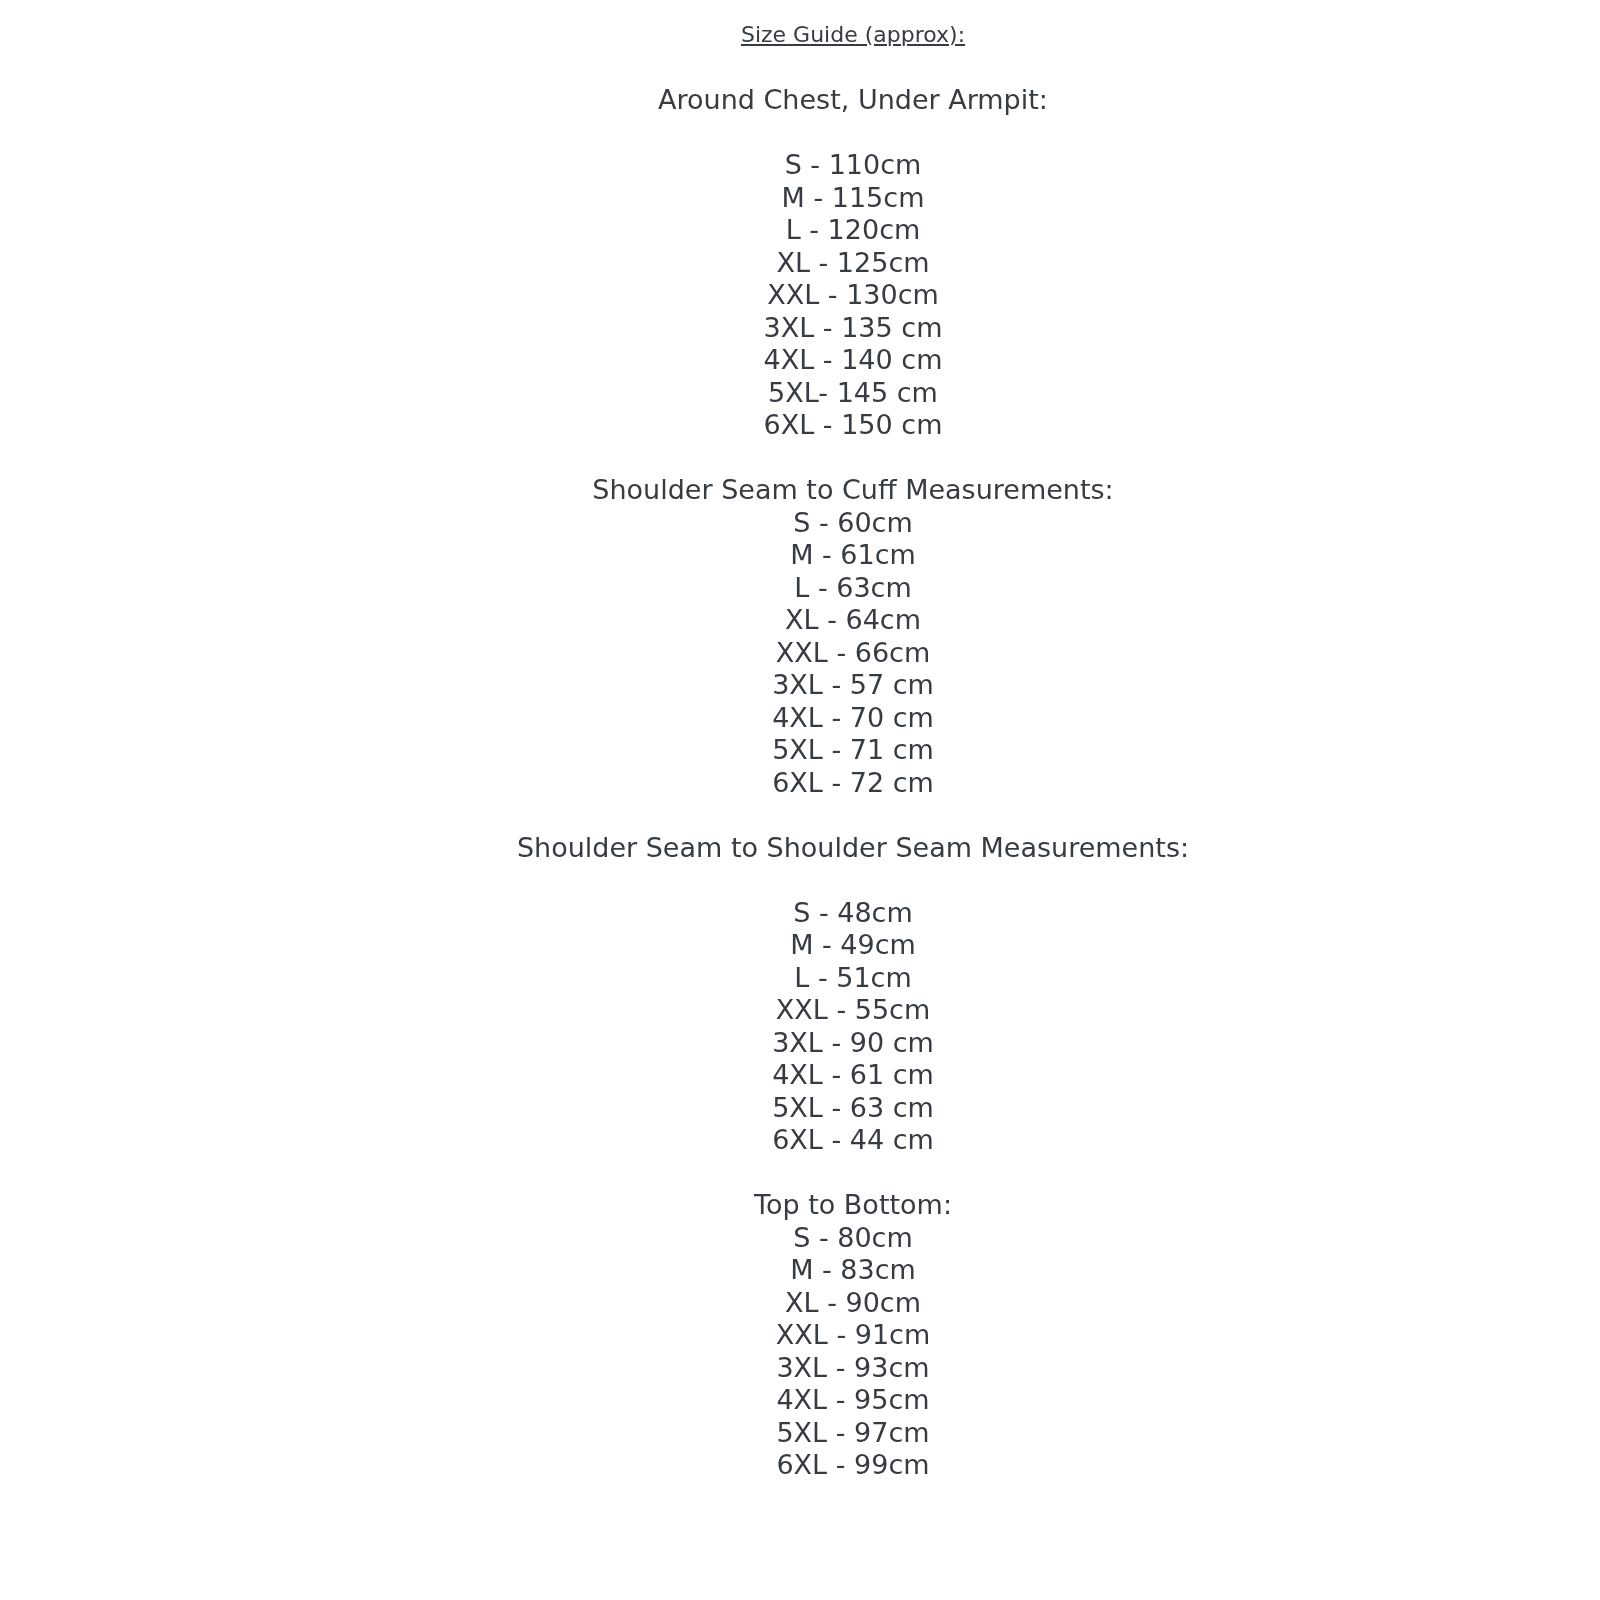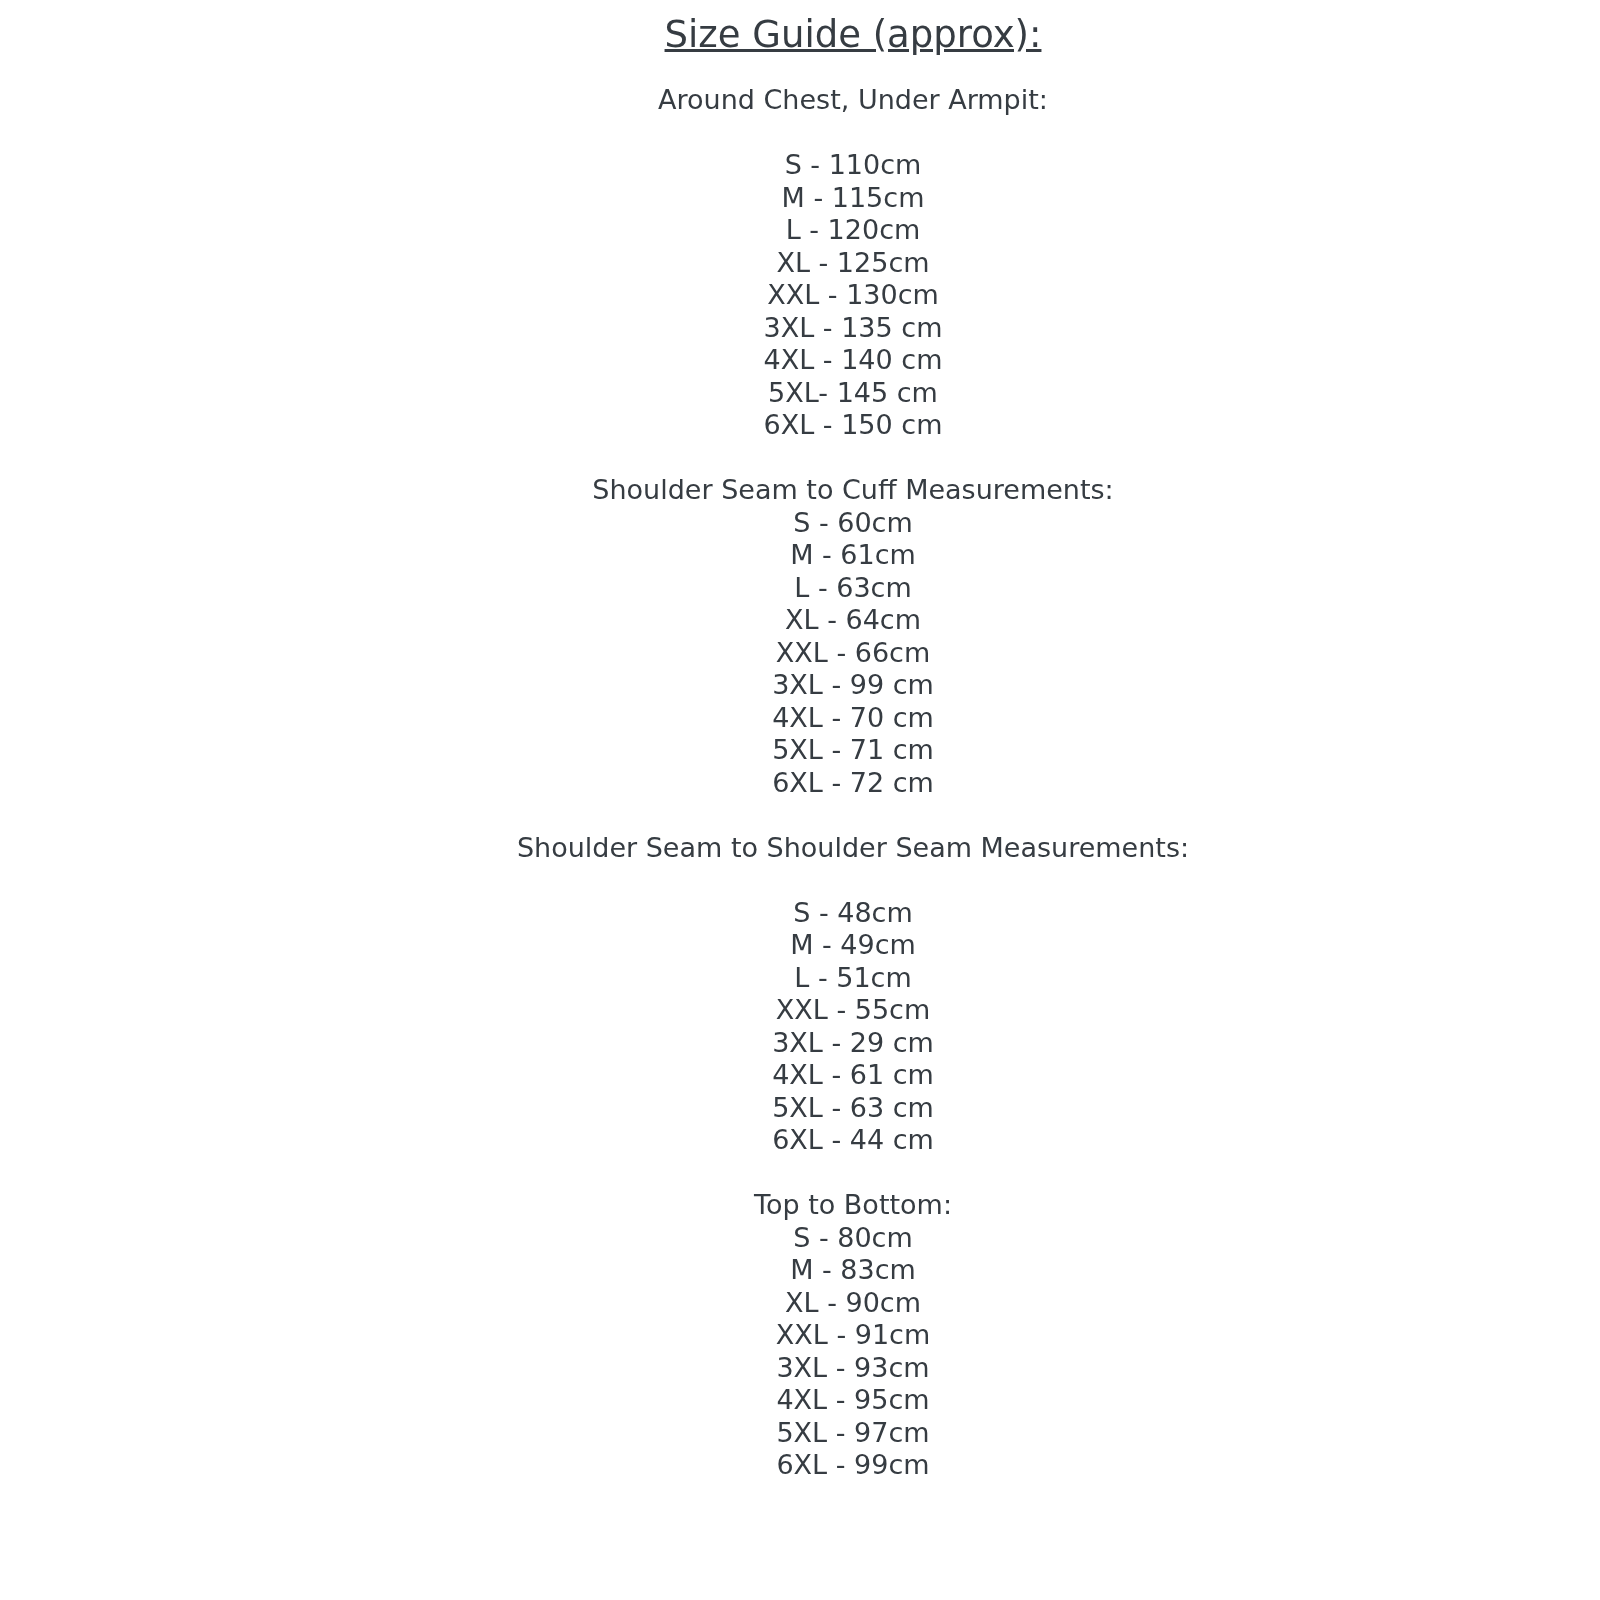--- a/index.html
+++ b/index.html
@@ -17,21 +17,21 @@
     overflow: hidden;
     background: #ffffff;
     font-family: "DejaVu Sans", sans-serif;
     font-size: 27px;
     line-height: 32.5px;
     color: #363c42;
     text-align: center;
   }
   .title {
     margin: 0 0 32.5px 0;
-    font-size: 37px;
+    font-size: 22px;
     font-weight: normal;
     text-decoration: underline;
   }
   .size-section {
     margin-bottom: 32.5px;
   }
   .size-section:last-child {
     margin-bottom: 16px;
   }
   .line {
@@ -64,34 +64,34 @@
         <div class="line item">6XL - 150 cm</div>
       </section>
 
   <section class="size-section">
     <div class="line heading">Shoulder Seam to Cuff Measurements:</div>
   <div class="line item">S - 60cm</div>
         <div class="line item">M - 61cm</div>
         <div class="line item">L - 63cm</div>
         <div class="line item">XL - 64cm</div>
         <div class="line item">XXL - 66cm</div>
-        <div class="line item">3XL - 99 cm</div>
+        <div class="line item">3XL - 57 cm</div>
         <div class="line item">4XL - 70 cm</div>
         <div class="line item">5XL - 71 cm</div>
         <div class="line item">6XL - 72 cm</div>
       </section>
 
   <section class="size-section">
     <div class="line heading">Shoulder Seam to Shoulder Seam Measurements:</div>
   <div class="line blank"></div>
         <div class="line item">S - 48cm</div>
         <div class="line item">M - 49cm</div>
         <div class="line item">L - 51cm</div>
         <div class="line item">XXL - 55cm</div>
-        <div class="line item">3XL - 29 cm</div>
+        <div class="line item">3XL - 90 cm</div>
         <div class="line item">4XL - 61 cm</div>
         <div class="line item">5XL - 63 cm</div>
         <div class="line item">6XL - 44 cm</div>
       </section>
 
   <section class="size-section">
     <div class="line heading">Top to Bottom:</div>
   <div class="line item">S - 80cm</div>
         <div class="line item">M - 83cm</div>
         <div class="line item">XL - 90cm</div>

